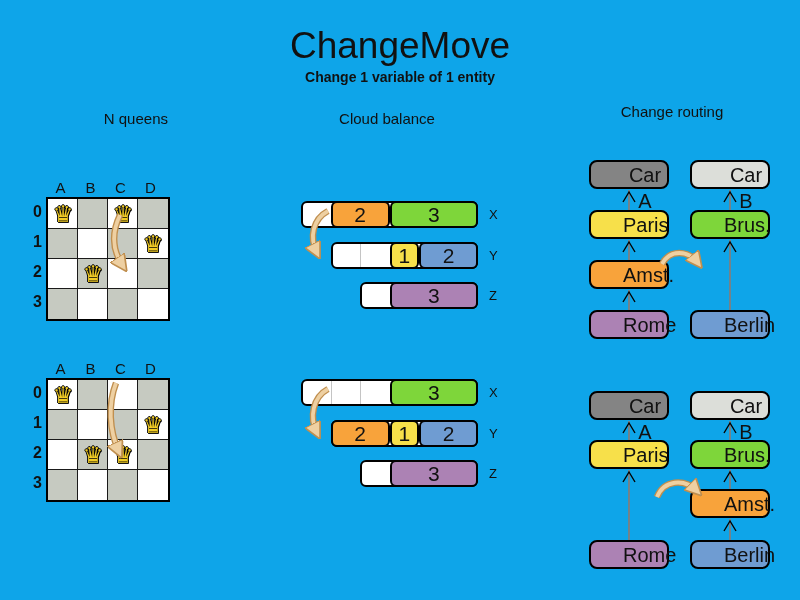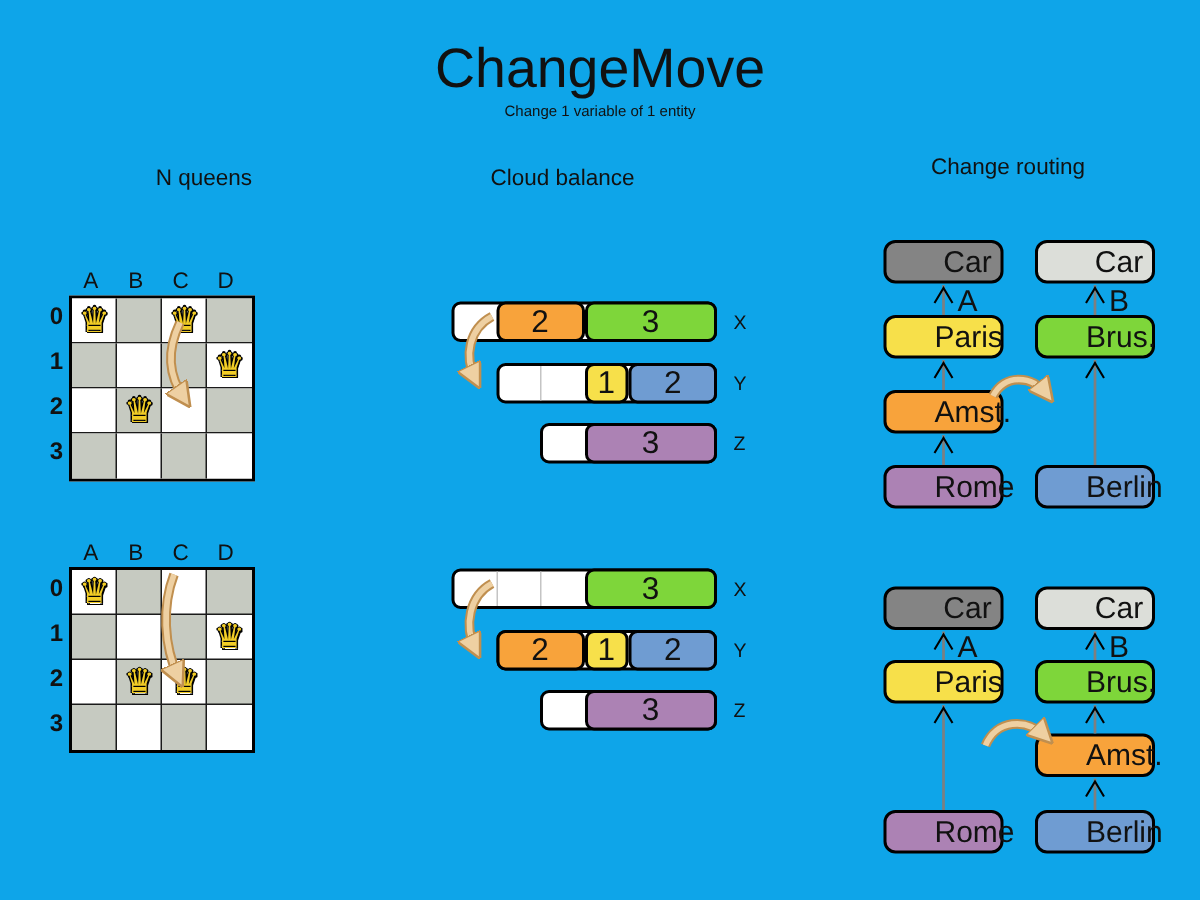--- a/index.html
+++ b/index.html
@@ -1,21 +1,21 @@
 <!DOCTYPE html>
 <html><head>
 <meta charset="utf-8">
 <style>
   html,body{margin:0;padding:0;background:#fff;}
   #page{position:relative;width:800px;height:600px;background:#0ea5e9;overflow:hidden;
         font-family:"Liberation Sans",sans-serif;color:#111;}
   .abs{position:absolute;}
   .center{text-align:center;}
   #title{left:0;top:26px;width:800px;font-size:37px;line-height:40px;}
-  #subtitle{left:0;top:69px;width:800px;font-size:10px;}
+  #subtitle{left:0;top:69px;width:800px;font-size:14px;font-weight:bold;}
   .section-header{font-size:15px;height:18px;line-height:18px;}
   
   .board-grid{border:2px solid #000;background:#fff;}
   .cell{width:30px;height:30px;box-sizing:border-box;}
   .cell.lined-r{border-right:1px solid #1a1a1a;}
   .cell.lined-b{border-bottom:1px solid #1a1a1a;}
   .col-label{width:30px;height:16px;line-height:16px;text-align:center;font-size:15px;letter-spacing:1px;}
   .row-label{width:16px;height:30px;line-height:30px;text-align:right;font-size:16px;font-weight:bold;}
   .queen{width:30px;height:30px;line-height:31px;text-align:center;font-size:23px;
          font-family:"DejaVu Sans",sans-serif;
@@ -34,21 +34,21 @@
 </style>
 </head>
 <body>
 
 <div id="page">
 
   <div id="title" class="abs center">ChangeMove</div>
   <div id="subtitle" class="abs center">Change 1 variable of 1 entity</div>
 
   <div class="abs center section-header" style="left:28px;top:110px;width:140px;text-align:right;">N queens</div>
-  <div class="abs center section-header" style="left:300px;top:110px;width:150px;">Cloud balance</div>
+  <div class="abs center section-header" style="left:312px;top:110px;width:150px;">Cloud balance</div>
   <div class="abs center section-header" style="left:592px;top:103px;width:160px;">Change routing</div>
 
   <div id="gen" class="abs layer1" style="left:0;top:0;width:800px;height:600px;">
       <div class="col-label abs" style="left: 46px; top: 180px;">A</div>
       <div class="col-label abs" style="left: 76px; top: 180px;">B</div>
       <div class="col-label abs" style="left: 106px; top: 180px;">C</div>
       <div class="col-label abs" style="left: 136px; top: 180px;">D</div>
       <div class="row-label abs" style="left: 26px; top: 197px;">0</div>
       <div class="row-label abs" style="left: 26px; top: 227px;">1</div>
       <div class="row-label abs" style="left: 26px; top: 257px;">2</div>

